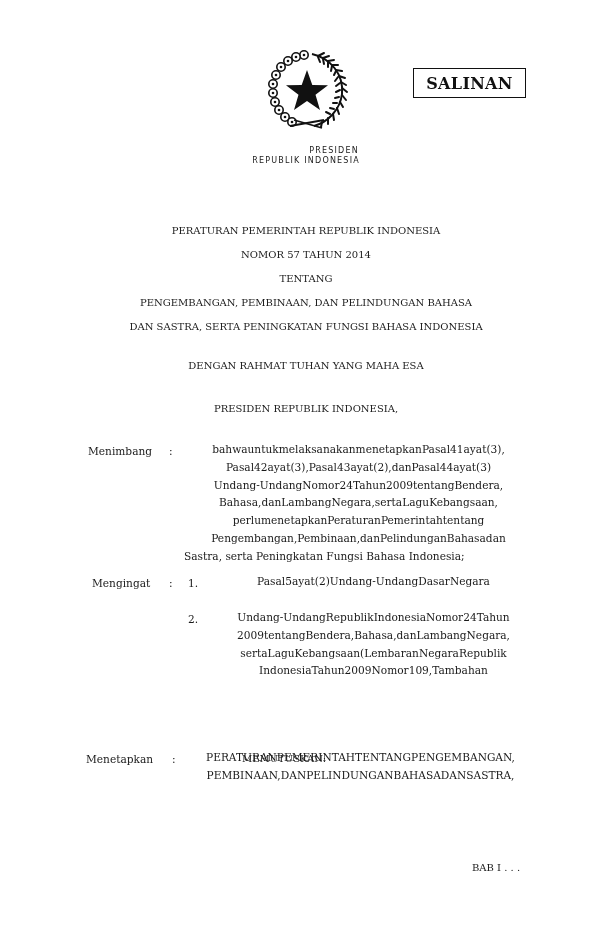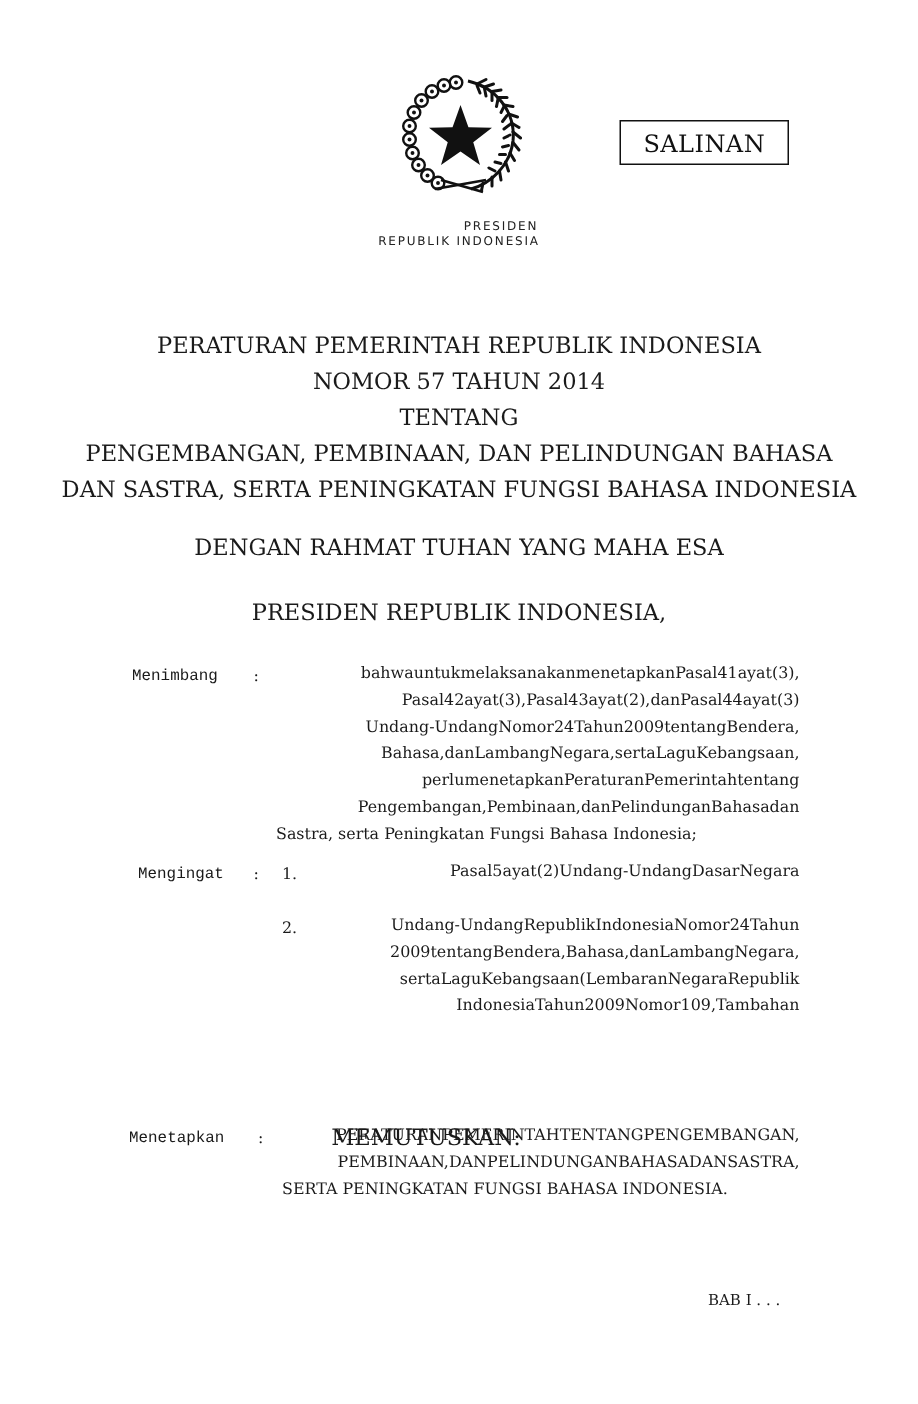--- a/index.html
+++ b/index.html
@@ -7,35 +7,35 @@
          font-family: "DejaVu Serif", "Liberation Serif", serif; color: #1a1a1a; }
   .page { position: absolute; left: 0; top: 0; width: 612px; height: 936px; background: #fff; }
 
   .emblem { position: absolute; left: 266px; top: 48px; width: 82px; height: 84px; }
   .emblem-caption { position: absolute; left: 0; width: 612px; text-align: center;
                     font-family: "DejaVu Sans", "Liberation Sans", sans-serif;
                     font-size: 8px; letter-spacing: 1.2px; color: #222; line-height: 9px; }
   .cap1 { top: 146px; padding-left: 28px; }
   .cap2 { top: 156px; }
 
-  .salinan { position: absolute; left: 413px; top: 80px; width: 113px; height: 30px;
+  .salinan { position: absolute; left: 413px; top: 68px; width: 113px; height: 30px;
              border: 1.5px solid #111; box-sizing: border-box; display: flex;
              align-items: center; justify-content: center;
-             font-family: "DejaVu Serif", "Liberation Serif", serif; font-weight: normal;
+             font-family: "DejaVu Serif", "Liberation Serif", serif; font-weight: bold;
              font-size: 16px; letter-spacing: 0.3px; color: #111; }
 
   .center-line { position: absolute; left: 0; width: 612px; text-align: center;
-                 font-size: 15px; line-height: 13px; white-space: nowrap; }
-
-  .label { position: absolute; font-size: 10.6px; line-height: 13px; white-space: nowrap; font-family: Liberation Mono, monospace; }
+                 font-size: 10px; line-height: 13px; white-space: nowrap; }
+
+  .label { position: absolute; font-size: 10.6px; line-height: 13px; white-space: nowrap; }
   .colon { position: absolute; font-size: 10.6px; line-height: 13px; }
   .num { position: absolute; font-size: 10.6px; line-height: 13px; }
 
   .para { position: absolute; font-size: 10.6px; line-height: 17.8px; text-align: justify; }
-  .jl { display: flex; justify-content: flex-end; height: 17.8px; white-space: nowrap; }
+  .jl { display: flex; justify-content: center; height: 17.8px; white-space: nowrap; }
   .jl span { display: inline-block; }
   .ll { display: block; height: 17.8px; white-space: nowrap; }
 
   .footer { position: absolute; left: 472px; top: 862px; font-size: 10px; line-height: 12px; white-space: nowrap; }
 </style>
 </head>
 <body>
 
 <div class="page">
 
@@ -248,17 +248,16 @@
         <span>PENGEMBANGAN,</span>
       </div>
     <div class="jl">
         <span>PEMBINAAN,</span>
         <span>DAN</span>
         <span>PELINDUNGAN</span>
         <span>BAHASA</span>
         <span>DAN</span>
         <span>SASTRA,</span>
       </div>
-    <div class="ll"><span>SERTA PENINGKATAN FUNGSI BAHASA INDONESIA.</span></div>
   </div>
 
   <div class="footer">BAB I . . .</div>
 </div>
 
 </body></html>

